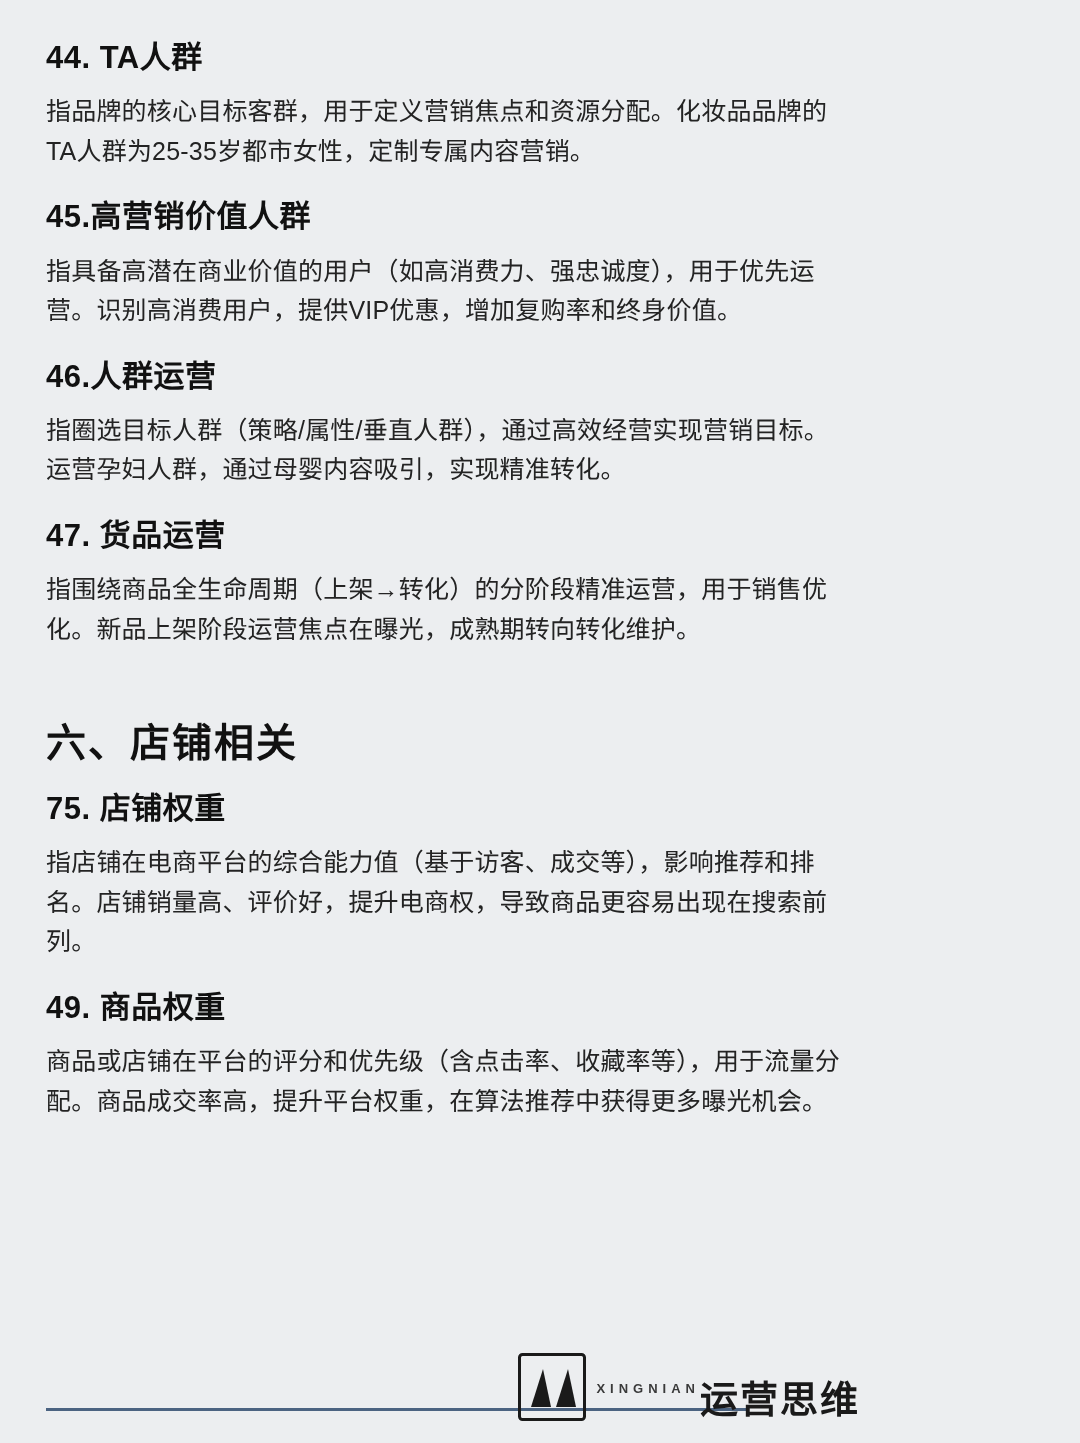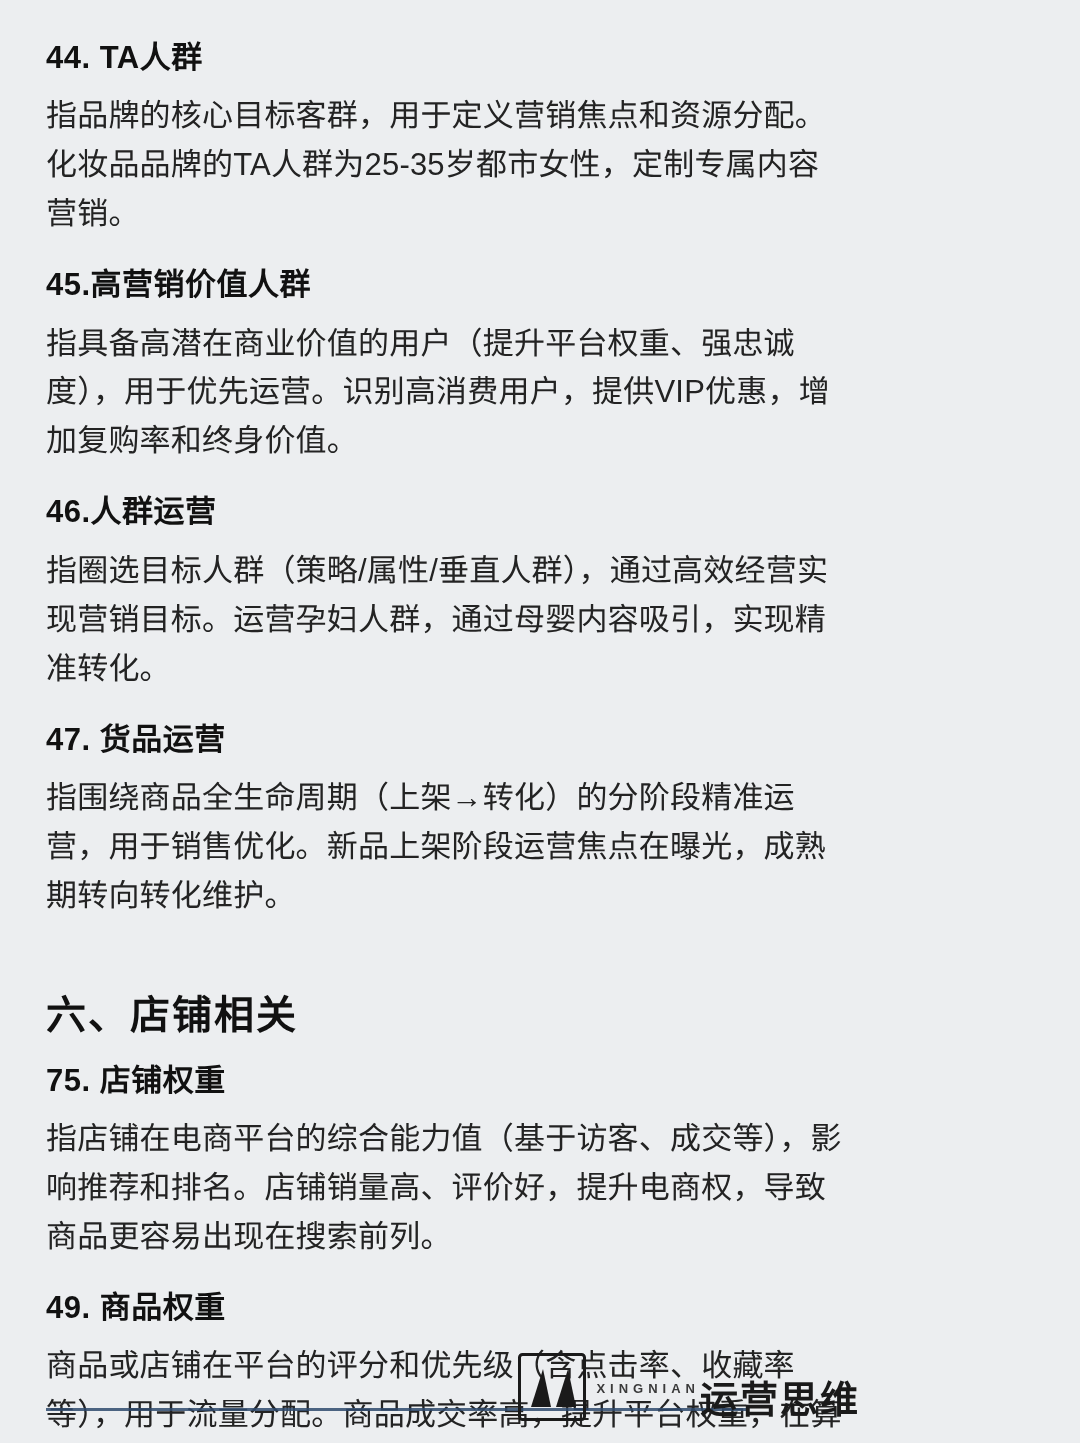--- a/index.html
+++ b/index.html
@@ -27,21 +27,21 @@
   }
   h3.term {
     font-size: 31px;
     line-height: 1.3;
     font-weight: bold;
     letter-spacing: 0.5px;
     margin: 0 0 14px 0;
     color: #111111;
   }
   p.desc {
-    font-size: 31px;
+    font-size: 25px;
     line-height: 1.58;
     margin: 0 16px 26px 0;
     color: #232323;
     letter-spacing: 0.2px;
   }
   p.highlight {
     color: #e8312a;
     font-size: 27.5px;
     line-height: 1.62;
     margin: 30px 0 0 0;
@@ -107,21 +107,21 @@
 
 <div class="page">
 
   <div class="entry">
     <h3 class="term">44. TA人群</h3>
     <p class="desc">指品牌的核心目标客群，用于定义营销焦点和资源分配。化妆品品牌的TA人群为25-35岁都市女性，定制专属内容营销。</p>
   </div>
 
   <div class="entry">
     <h3 class="term">45.高营销价值人群</h3>
-    <p class="desc">指具备高潜在商业价值的用户（提升平台权重、强忠诚度），用于优先运营。识别高消费用户，提供VIP优惠，增加复购率和终身价值。</p>
+    <p class="desc">指具备高潜在商业价值的用户（如高消费力、强忠诚度），用于优先运营。识别高消费用户，提供VIP优惠，增加复购率和终身价值。</p>
   </div>
 
   <div class="entry">
     <h3 class="term">46.人群运营</h3>
     <p class="desc">指圈选目标人群（策略/属性/垂直人群），通过高效经营实现营销目标。运营孕妇人群，通过母婴内容吸引，实现精准转化。</p>
   </div>
 
   <div class="entry">
     <h3 class="term">47. 货品运营</h3>
     <p class="desc">指围绕商品全生命周期（上架→转化）的分阶段精准运营，用于销售优化。新品上架阶段运营焦点在曝光，成熟期转向转化维护。</p>

